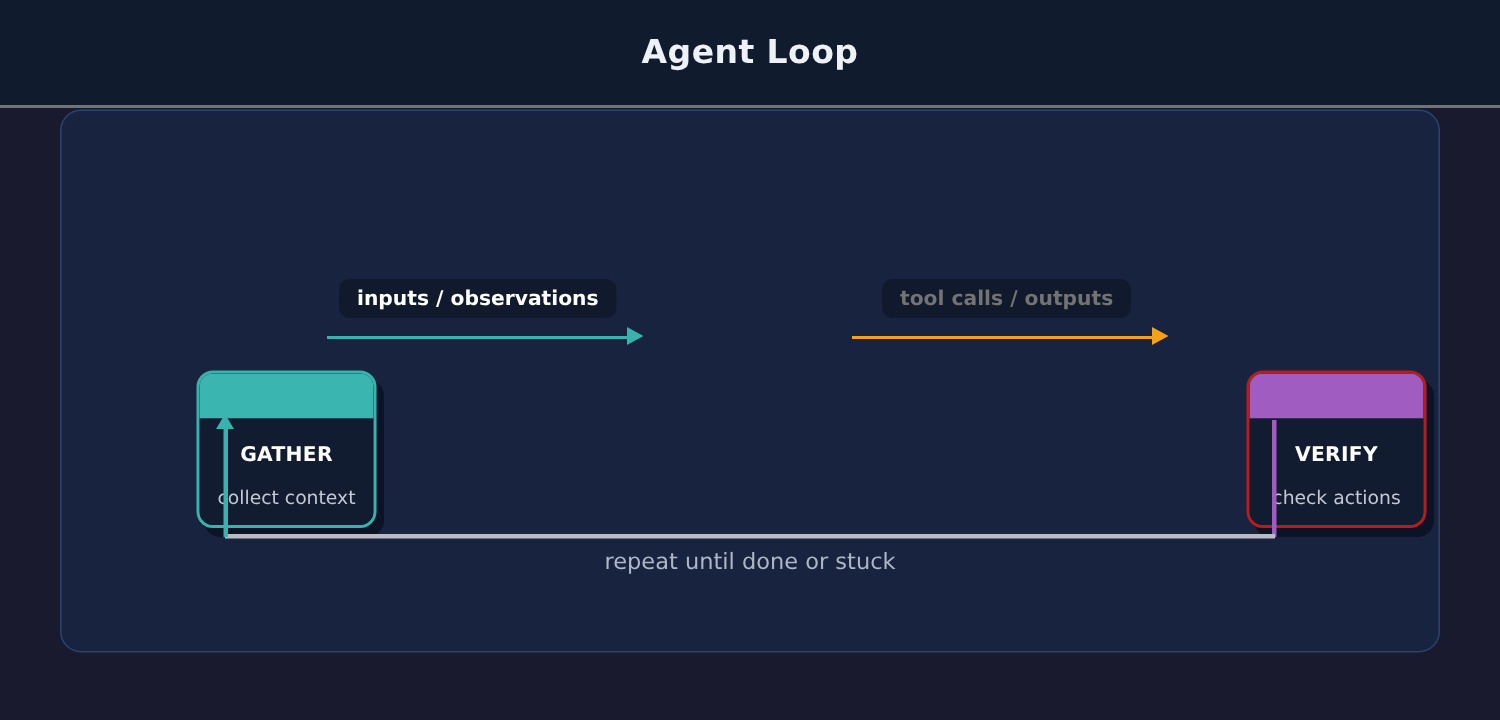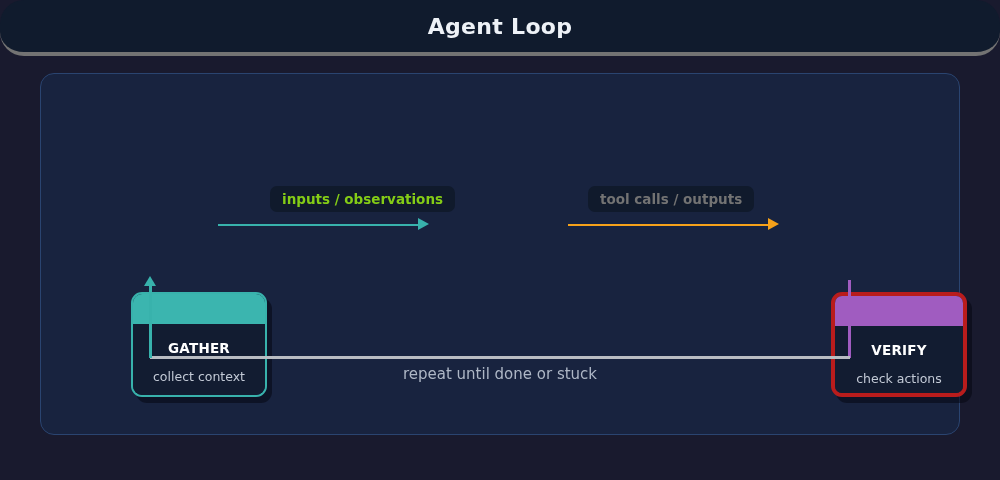--- a/index.html
+++ b/index.html
@@ -13,28 +13,27 @@
     font-family: "DejaVu Sans", "Liberation Sans", sans-serif;
     overflow: hidden;
     position: relative;
   }
 
   
   .header {
     position: absolute;
     left: 0; top: 0;
     width: 1000px;
-    height: 56px;
+    height: 72px;
     background: #101b2d;
-    border-bottom: 4px solid #737373;
+    border-bottom: 2px solid #737373;
     box-sizing: border-box;
     display: flex;
     align-items: center;
     justify-content: center;
-    border-radius: 24px;
   }
   .header-title {
     color: #eef2f7;
     font-size: 22px;
     font-weight: bold;
     letter-spacing: 0.3px;
   }
 
   
   .panel {
@@ -45,27 +44,26 @@
     height: 362px;
     background: #18233f;
     border: 1px solid #2a4470;
     border-radius: 14px;
     box-sizing: border-box;
   }
 
   
   .node {
     position: absolute;
-    width: 136px;
+    width: 120px;
     height: 105px;
     border-radius: 11px;
     box-sizing: border-box;
     overflow: hidden;
     box-shadow: 5px 6px 0 rgba(5, 8, 18, 0.55);
-    margin-top: 45px;
   }
   .node-head {
     height: 30px;
     width: 100%;
   }
   .node-body {
     height: 75px;
     background: #121c31;
     display: flex;
     flex-direction: column;
@@ -81,21 +79,21 @@
   }
   .node-sub {
     color: #c3cad6;
     font-size: 12.5px;
   }
 
   #node-gather { left: 90px;  top: 173px; border: 2px solid #38b2ac; }
   #node-gather .node-head { background: #3bb5af; }
   #node-act    { left: 440px; top: 173px; border: 2px solid #f5a11a; }
   #node-act    .node-head { background: #f5a11a; }
-  #node-verify { left: 790px; top: 173px; border: 4px solid #b91c1c; }
+  #node-verify { left: 790px; top: 173px; border: 2px solid #b91c1c; }
   #node-verify .node-head { background: #a05cc0; }
 
   
   .edge-line {
     position: absolute;
     height: 2px;
   }
   .edge-head {
     position: absolute;
     width: 0; height: 0;
@@ -110,21 +108,21 @@
   
   .edge-label {
     position: absolute;
     background: #101a2c;
     border-radius: 7px;
     padding: 5px 12px;
     font-size: 13.5px;
     font-weight: bold;
     white-space: nowrap;
   }
-  #edge1-label { left: 226px; top: 186px; color: #84cc16; margin-left: 44px; }
+  #edge1-label { left: 226px; top: 186px; color: #ffffff; }
   #edge2-label { left: 588px; top: 186px; color: #737373; }
 
   
   #loop-bottom {
     position: absolute;
     left: 150px; top: 356px;
     width: 700px; height: 3px;
     background: #b9bcc2;
   }
   #loop-right {

